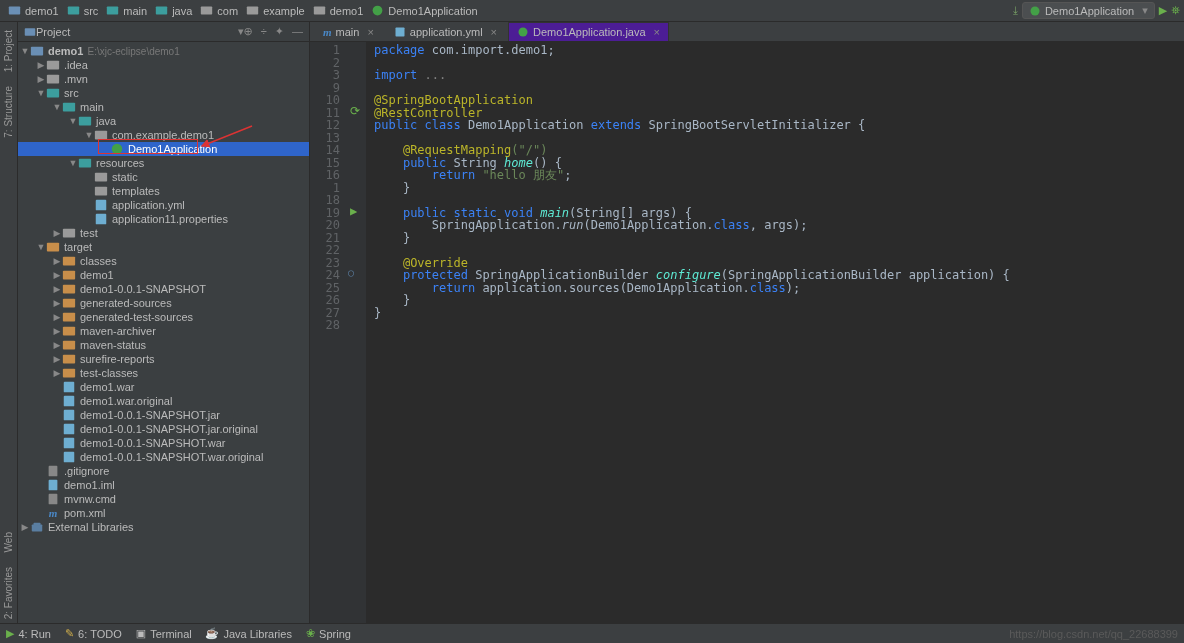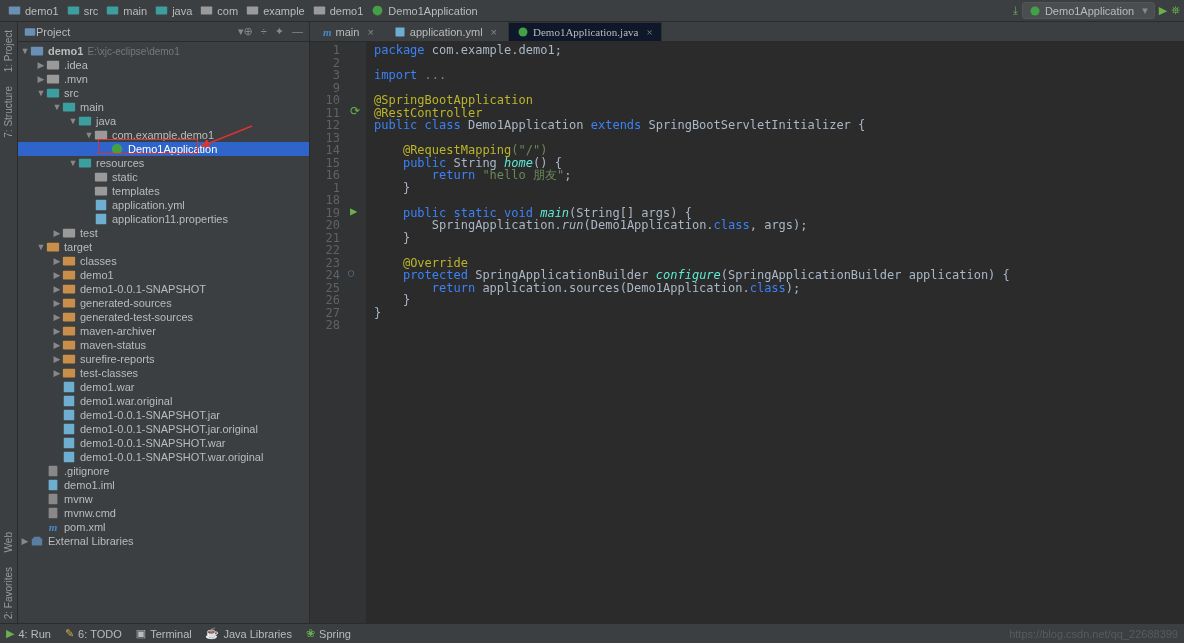--- a/index.html
+++ b/index.html
@@ -26,21 +26,21 @@
 .tree-row .arrow { width:10px; text-align:center; color:#888; font-size:9px; }
 .tree-row .lbl { margin-left:4px; }
 .tree-row.selected { background:#2f65ca; color:#fff; }
 .tree-row .hint { color:#787878; margin-left:4px; font-size:10px; }
 .ico { width:14px; height:14px; display:inline-flex; align-items:center; justify-content:center; }
 
 
 .editor-area { flex:1; display:flex; flex-direction:column; min-width:0; }
 .tabs { height:20px; background:#3c3f41; display:flex; align-items:flex-end; border-bottom:1px solid #2b2b2b; padding-left:4px; gap:2px;}
 .tab { height:19px; padding:0 8px; display:flex; align-items:center; gap:4px; color:#bbb; border:1px solid transparent; border-bottom:none; }
-.tab.active { background:#0f172a; border-color:#323232;font-family:Liberation Serif, serif; }
+.tab.active { background:#4c1d95; border-color:#323232; }
 .tab .close { color:#888; margin-left:4px; }
 .code-wrap { flex:1; display:flex; background:#2b2b2b; font-family:Consolas,monospace; font-size:12px; line-height:12.5px; min-height:0; position:relative;}
 .gutter { width:36px; background:#313335; color:#606366; text-align:right; padding:2px 6px 0 0; }
 .gutter div { height:12.5px; }
 .marks { width:20px; background:#313335; position:relative; }
 .code { flex:1; padding:2px 0 0 8px; color:#a9b7c6; white-space:pre; }
 .kw { color:#3b82f6; }
 .str { color:#6a8759; }
 .ann { color:#bbb529; }
 .fn { color:#5eead4; font-style:italic; }
@@ -433,29 +433,20 @@
             <span class="lbl">.gitignore</span>
           </div>
         <div class="tree-row" style="padding-left:18px">
             <span class="arrow"></span>
             <span class="ico">
               <svg viewBox="0 0 16 16">
                 <rect fill="#6eaed1" x="3" y="2" width="10" height="12" rx="1"></rect>
               </svg>
             </span>
             <span class="lbl">demo1.iml</span>
-          </div>
-        <div class="tree-row" style="padding-left:18px">
-            <span class="arrow"></span>
-            <span class="ico">
-              <svg viewBox="0 0 16 16">
-                <rect fill="#888" x="3" y="2" width="10" height="12" rx="1"></rect>
-              </svg>
-            </span>
-            <span class="lbl">mvnw</span>
           </div>
         <div class="tree-row" style="padding-left:18px">
             <span class="arrow"></span>
             <span class="ico">
               <svg viewBox="0 0 16 16">
                 <rect fill="#888" x="3" y="2" width="10" height="12" rx="1"></rect>
               </svg>
             </span>
             <span class="lbl">mvnw.cmd</span>
           </div>
@@ -533,21 +524,21 @@
             <div>25</div>
             <div>26</div>
             <div>27</div>
             <div>28</div>
           </div>
         <div class="marks">
           <span style="position:absolute;top:63px;left:4px;color:#6ab04c">⟳</span>
           <span style="position:absolute;top:163px;left:4px;color:#6ab04c">▶</span>
           <span style="position:absolute;top:225px;left:2px;color:#5a7ea1;font-size:10px">○</span>
         </div>
-<div class="code"><span class="kw">package</span> <span>com.example.demo1;</span>
+<div class="code"><span class="kw">package</span> <span>com.import.demo1;</span>
 <span> </span>
 <span class="kw">import</span> <span class="cm">...</span>
 <span> </span>
 <span class="ann">@SpringBootApplication</span>
 <span class="ann">@RestController</span>
 <span class="kw">public class </span><span>Demo1Application </span><span class="kw">extends </span><span>SpringBootServletInitializer {</span>
 <span> </span>
     <span class="ann">@RequestMapping</span><span class="str">("/")</span>
     <span class="kw">public </span><span>String </span><span class="fn">home</span><span>() {</span>
         <span class="kw">return </span><span class="str">"hello 朋友"</span><span>;</span>

